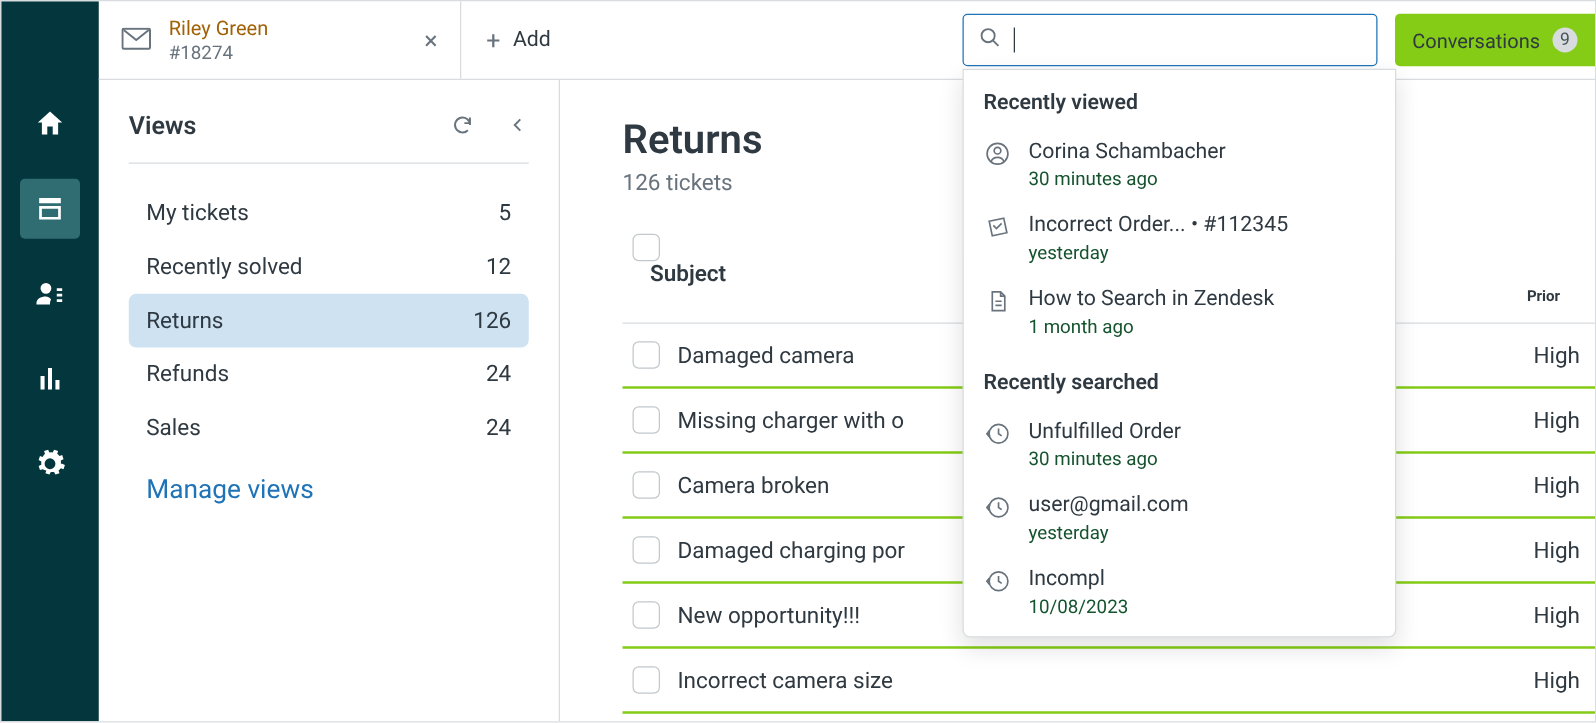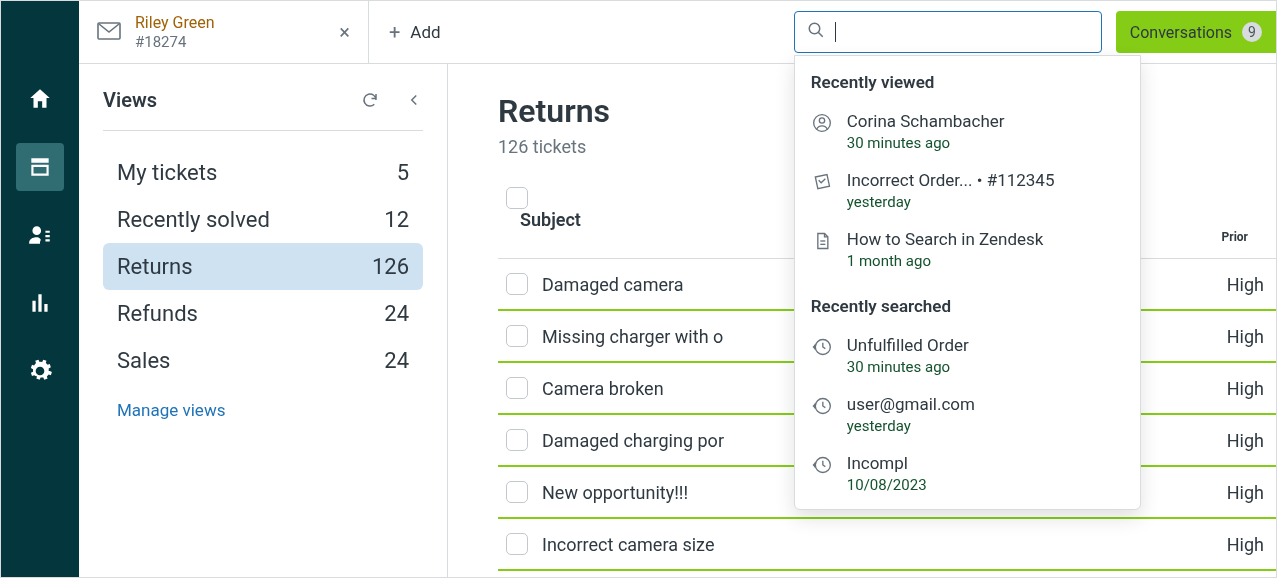--- a/index.html
+++ b/index.html
@@ -67,21 +67,21 @@
   }
   .addtab .plus { font-size: 20px; color: #68737d; }
 
   .topright {
     margin-left: auto;
     display: flex; align-items: center; gap: 14px;
     padding-right: 0;
   }
   .search-wrap {
     position: relative;
-    width: 308px;
+    width: 332px;
   }
   .search-box {
     width: 100%;
     height: 42px;
     border: 1px solid #1f73b7;
     border-radius: 4px;
     display: flex; align-items: center;
     padding: 0 12px;
     gap: 10px;
   }
@@ -170,31 +170,31 @@
   }
   .sidebar-title { font-size: 20px; font-weight: 600; color: #2f3941; }
   .sidebar-head-icons { display: flex; gap: 26px; color: #68737d; }
   .sidebar-head-icons span { cursor: pointer; }
   .sidebar-head-icons svg { width: 18px; height: 18px; display:block; }
 
   .view-list { display: flex; flex-direction: column; }
   .view-item {
     display: flex; justify-content: space-between; align-items: center;
     padding: 11px 14px;
-    font-size: 22px;
+    font-size: 18px;
     color: #2f3941;
     border-radius: 6px;
     cursor: pointer;
   }
   .view-item.active { background: #cee2f2; }
   .view-count { color: #2f3941; }
 
   .manage-link {
     color: #1f73b7;
-    font-size: 17px;
+    font-size: 21px;
     padding: 16px 14px 0;
     cursor: pointer;
   }
 
   
   .main {
     flex: 1;
     padding: 28px 0 0 50px;
     overflow: hidden;
   }

